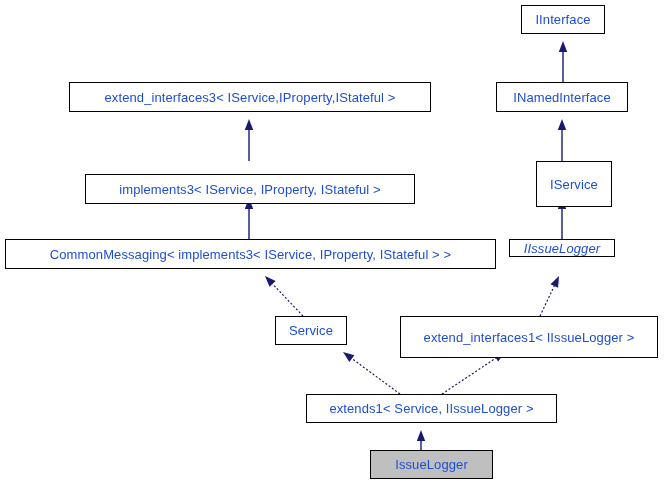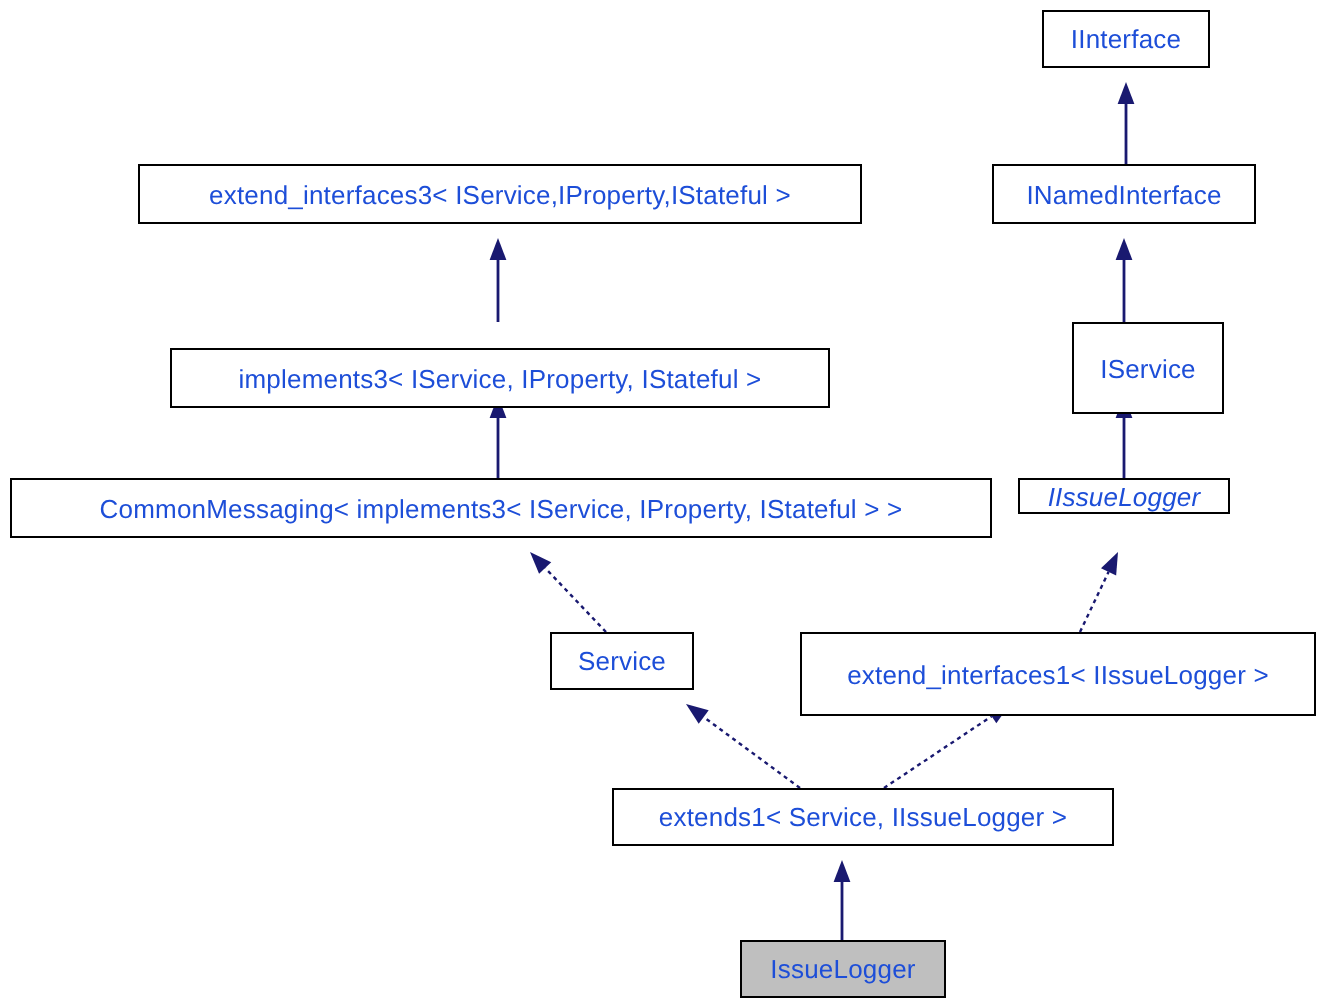--- a/index.html
+++ b/index.html
@@ -115,18 +115,18 @@
       </div>
       <div class="uml-node" style="left: 275px; top: 316px; width: 72px; height: 29px;">
         <span class="node-label">Service</span>
       </div>
       <div class="uml-node" style="left: 400px; top: 316px; width: 258px; height: 42px;">
         <span class="node-label">extend_interfaces1&lt; IIssueLogger &gt;</span>
       </div>
       <div class="uml-node" style="left: 295px; top: 394px; width: 251px; height: 29px; margin-left: 11px;">
         <span class="node-label">extends1&lt; Service, IIssueLogger &gt;</span>
       </div>
-      <div class="uml-node highlight" style="left: 370px; top: 470px; width: 103px; height: 29px;">
+      <div class="uml-node highlight" style="left: 370px; top: 450px; width: 123px; height: 29px;">
         <span class="node-label">IssueLogger</span>
       </div>
     </div>
 
 </div>
 
 </body></html>

